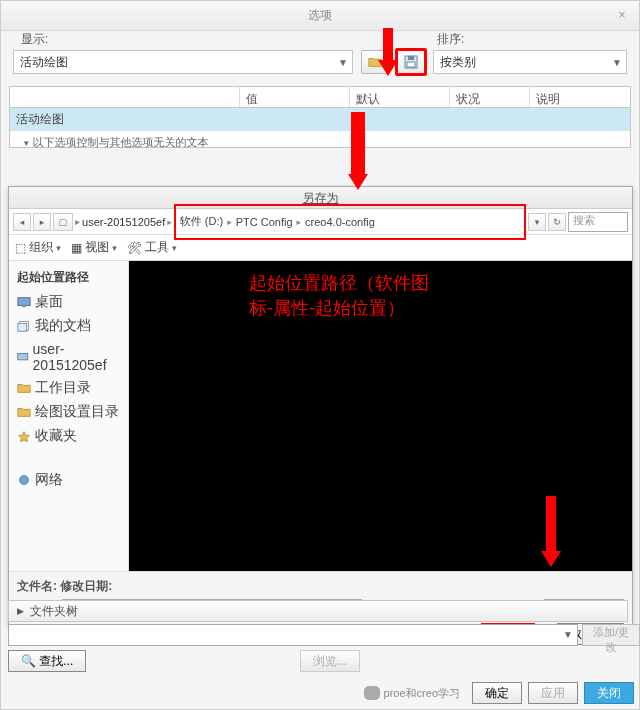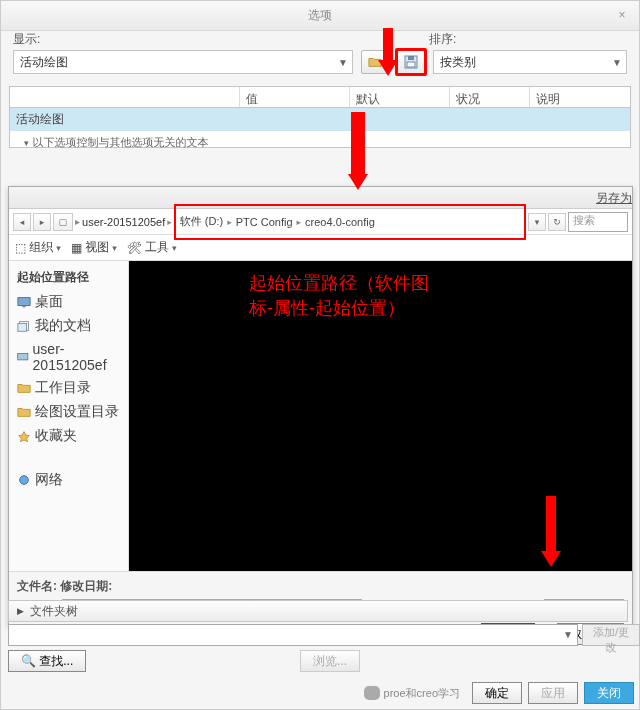--- a/index.html
+++ b/index.html
@@ -4,34 +4,34 @@
 <style>
 * { box-sizing: border-box; margin: 0; padding: 0; font-family: "Microsoft YaHei", sans-serif; }
 body { width: 640px; height: 710px; background: #f0f0f0; font-size: 12px; color: #333; position: relative; overflow: hidden; }
 .window { position: absolute; }
 .options-win { left: 0; top: 0; width: 640px; height: 710px; background: #f5f5f5; border: 1px solid #ccc; }
 .titlebar { height: 30px; background: linear-gradient(#f8f8f8,#eaeaea); border-bottom: 1px solid #d8d8d8; display: flex; align-items: center; position: relative; }
 .titlebar .title { position: absolute; left: 50%; transform: translateX(-50%); color: #888; }
 .close-x { position: absolute; right: 8px; top: 6px; width: 18px; height: 18px; text-align: center; line-height: 16px; color: #999; cursor: pointer; }
 .descr { padding: 10px 12px 6px; color: #555; }
 .row1 { display: flex; padding: 0 12px 8px; align-items: center; gap: 8px; }
-.lbl { font-size: 12px; color: #555; margin-bottom: 2px; }
+.lbl { font-size: 12px; color: #555; margin-bottom: 2px; margin-left: 8px; }
 .select { border: 1px solid #c5c5c5; background: #fff; height: 24px; display: flex; align-items: center; padding: 0 6px; position: relative; }
 .select .caret { position: absolute; right: 4px; font-size: 10px; color: #666; }
 .display-sel { width: 340px; }
 .icon-btn { width: 28px; height: 24px; border: 1px solid #b8b8b8; background: linear-gradient(#fff,#eaeaea); display: flex; align-items: center; justify-content: center; cursor: pointer; border-radius: 2px; }
 .icon-btn.highlight { border: 3px solid #ff0000; width: 32px; height: 28px; margin: -2px; }
 .sort-sel { flex: 1; }
 .grid-head { margin: 4px 8px 0; border: 1px solid #c5c5c5; background: #fff; display: flex; height: 22px; }
 .grid-head div { border-right: 1px solid #ddd; padding: 4px 6px; color: #555; font-size: 12px; }
 .grid-body { margin: 0 8px; border: 1px solid #c5c5c5; border-top: none; background: #fff; height: 40px; }
 .grid-body .srow { background: #cde8f5; padding: 3px 6px; color: #444; }
 .grid-body .note { padding: 4px 14px; color: #666; font-size: 11px; }
 .saveas-win { position: absolute; left: 8px; top: 186px; width: 625px; height: 440px; background: #fff; border: 1px solid #aaa; box-shadow: 0 2px 6px rgba(0,0,0,0.2); }
-.saveas-title { height: 22px; background: linear-gradient(#f5f5f5,#e8e8e8); border-bottom: 1px solid #ccc; text-align: right; line-height: 22px; color: #555; text-decoration: underline; }
+.saveas-title { height: 22px; background: linear-gradient(#f5f5f5,#e8e8e8); border-bottom: 1px solid #ccc; text-align: center; line-height: 22px; color: #555; text-decoration: underline; }
 .pathbar { height: 26px; border-bottom: 1px solid #ddd; display: flex; align-items: center; padding: 0 4px; gap: 2px; }
 .nav-sm { width: 18px; height: 18px; border: 1px solid #ccc; background: linear-gradient(#fff,#eee); display: flex; align-items: center; justify-content: center; font-size: 9px; color: #666; }
 .breadcrumb { flex: 1; height: 36px; border: 1px solid #aaa; display: flex; align-items: center; padding: 0 4px; font-size: 11px; color: #444; gap: 4px; }
 .breadcrumb.hl { border: 2px solid #ff0000; }
 .bc-sep { color: #888; font-size: 9px; }
 .search-box { width: 60px; height: 20px; border: 1px solid #aaa; padding: 0 4px; font-size: 11px; color: #999; }
 .toolbar2 { height: 26px; border-bottom: 1px solid #ddd; display: flex; align-items: center; padding: 0 6px; gap: 10px; font-size: 12px; color: #444; }
 .tbitem { display: flex; align-items: center; gap: 3px; cursor: pointer; }
 .saveas-body { display: flex; height: 310px; }
 .sidebar { width: 120px; border-right: 1px solid #ddd; background: #fafafa; padding: 4px 0; }

